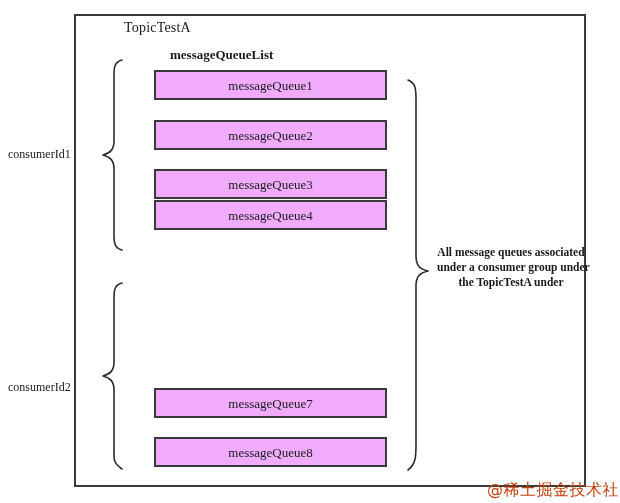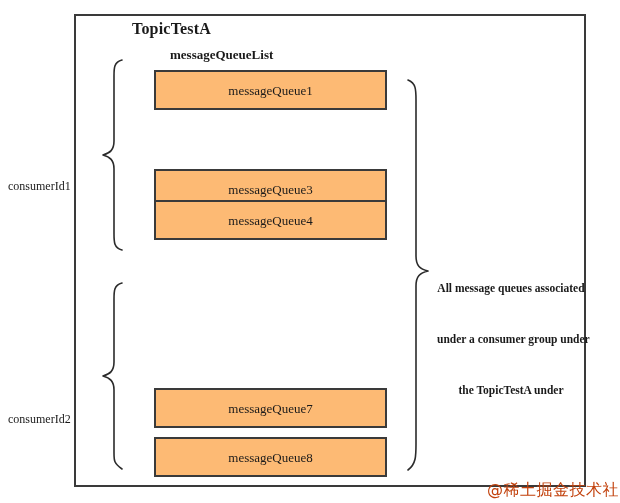--- a/index.html
+++ b/index.html
@@ -25,62 +25,61 @@
     width: 512px;
     height: 473px;
     border: 2px solid #3a3a3a;
     box-sizing: border-box;
     background: transparent;
   }
 
   
   #topic-title {
     position: absolute;
-    left: 132px;
+    left: 124px;
     top: 20px;
-    font-size: 16px;
-    font-weight: bold;
+    font-size: 14px;
+    font-weight: normal;
     letter-spacing: 0.2px;
     white-space: nowrap;
   }
   #queue-list-title {
     position: absolute;
     left: 170px;
     top: 47px;
     font-size: 13px;
     font-weight: bold;
     white-space: nowrap;
   }
 
   
   .queue-box {
     position: absolute;
     left: 154px;
     width: 233px;
-    height: 40px;
+    height: 30px;
     border: 2px solid #3a3a3a;
     box-sizing: border-box;
-    background: #fdba74;
+    background: #f0abfc;
     display: flex;
     align-items: center;
     justify-content: center;
   }
   .queue-box .queue-label {
     font-size: 13px;
     line-height: 1;
     white-space: nowrap;
   }
 
   
   .consumer-label {
     position: absolute;
     left: 8px;
     font-size: 12px;
     white-space: nowrap;
-    margin-top: 32px;
   }
   #consumer-label-0 { top: 147px; }
   #consumer-label-1 { top: 380px; }
 
   
   .brace-svg {
     position: absolute;
     overflow: visible;
   }
   .brace-path {
@@ -99,21 +98,21 @@
   #annotation {
     position: absolute;
     left: 437px;
     top: 245px;
     width: 148px;
     font-size: 11.5px;
     font-weight: bold;
     line-height: 15px;
     text-align: center;
   }
-  #annotation div { white-space: nowrap; margin-top: 36px; }
+  #annotation div { white-space: nowrap; }
 
   
   #watermark {
     position: absolute;
     left: 487px;
     top: 480px;
     font-size: 16px;
     color: #c2410c;
     font-family: "DejaVu Sans", sans-serif;
     white-space: nowrap;
@@ -125,20 +124,23 @@
 
 <div id="canvas">
 
   <div id="topic-frame"></div>
 
   <div id="topic-title">TopicTestA</div>
   <div id="queue-list-title">messageQueueList</div>
 
   <div class="queue-box" style="top:70px">
     <span class="queue-label">messageQueue1</span>
+  </div>
+  <div class="queue-box" style="top:120px">
+    <span class="queue-label">messageQueue2</span>
   </div>
   <div class="queue-box" style="top:169px">
     <span class="queue-label">messageQueue3</span>
   </div>
   <div class="queue-box" style="top:200px">
     <span class="queue-label">messageQueue4</span>
   </div>
   <div class="queue-box" style="top:388px">
     <span class="queue-label">messageQueue7</span>
   </div>

